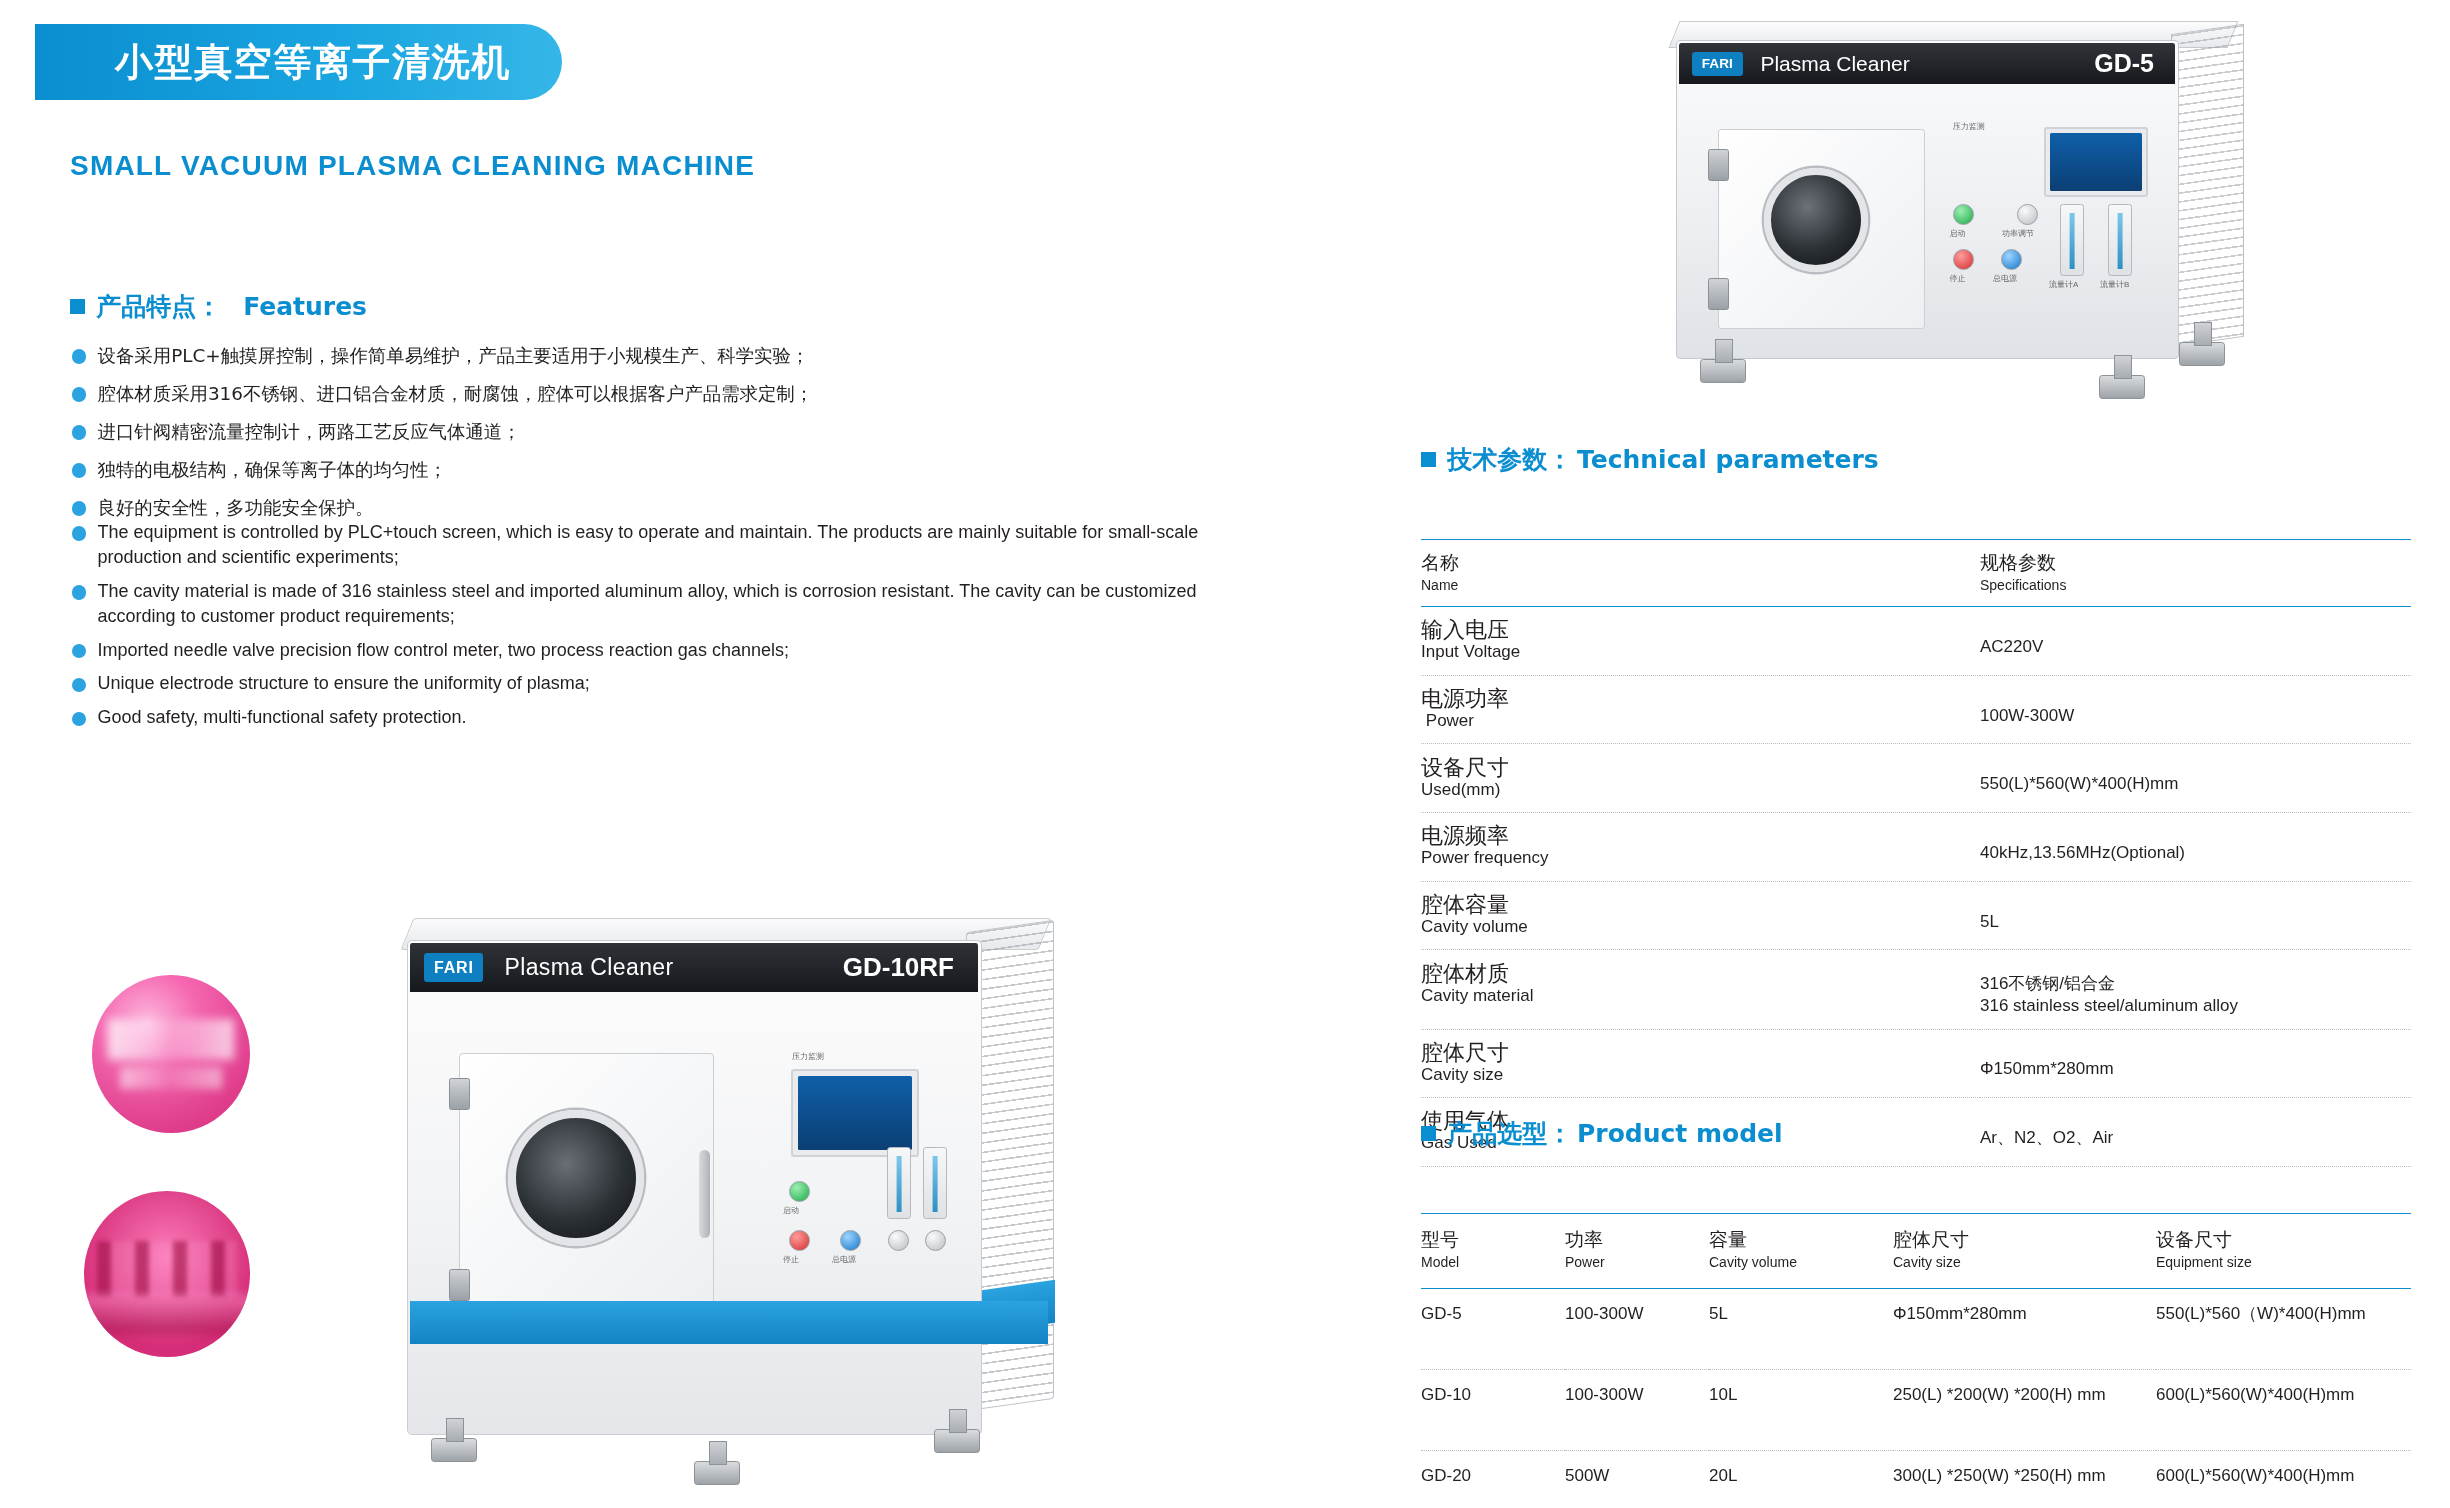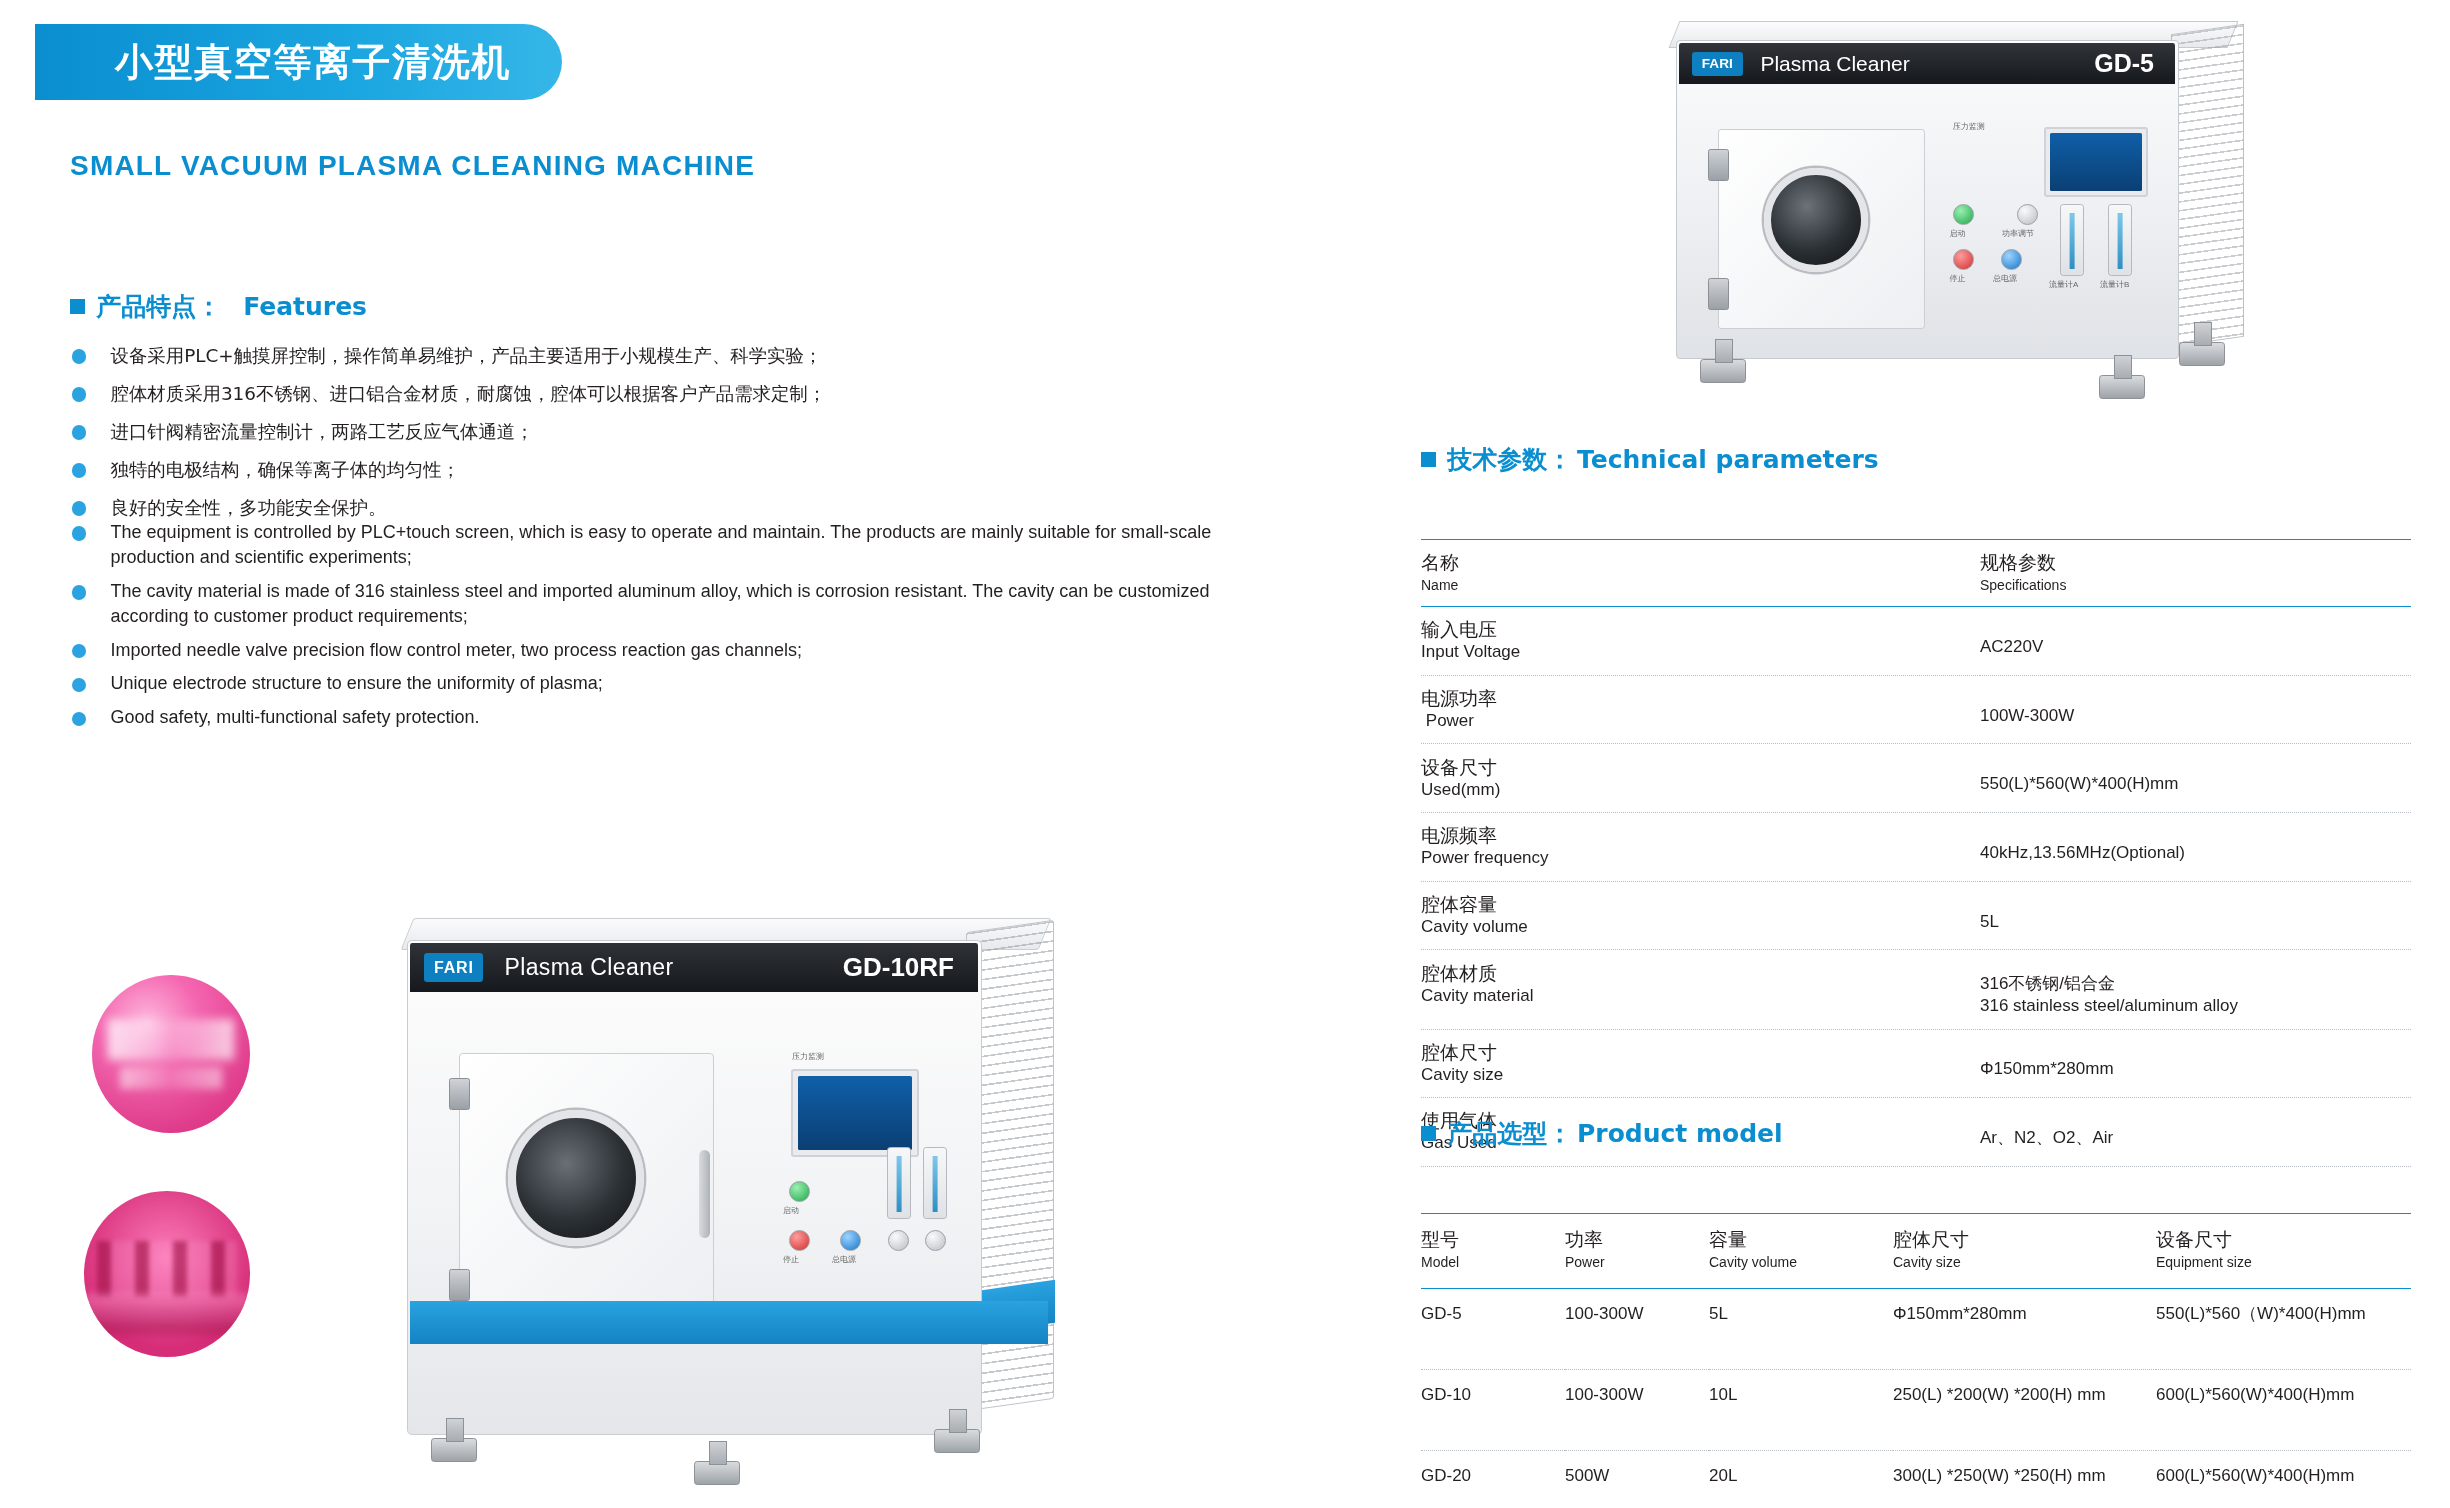--- a/index.html
+++ b/index.html
@@ -37,21 +37,21 @@
   .section-head { position:absolute; display:flex; align-items:center; }
   .sq { width:15px; height:15px; background:#0a8ed0; margin-right:11.2px; }
   .section-head .txt {
     font-size:25px; color:#0a8ed0; font-weight:bold;
     font-family:"DejaVu Sans","Liberation Sans",sans-serif;
   }
 
   #features-head { left:70px; top:290px; }
 
   .feat-list { position:absolute; left:72px; top:343px; width:1141px; }
-  .feat-item { display:flex; align-items:flex-start; margin-bottom:12px;gap:13px; }
+  .feat-item { display:flex; align-items:flex-start; margin-bottom:12px; }
   .dot {
     width:14.4px; height:14.4px; border-radius:50%;
     background:#2aa3e0; margin-top:6.4px; margin-right:11.2px; flex:0 0 14.4px;
   }
   .feat-item .t {
     font-size:18.4px; line-height:26px; color:#231f20;
     font-family:"DejaVu Sans","Liberation Sans",sans-serif;
   }
   .feat-list.en { top:520px; }
   .feat-list.en .feat-item { margin-bottom:8.8px; }
@@ -205,21 +205,21 @@
   #model-head { left:1421px; top:1117px; }
 
   
   table { border-collapse:collapse; }
   .tbl { position:absolute; font-family:"DejaVu Sans","Liberation Sans",sans-serif;margin-top:28px; }
   .tbl .hdr td {
     border-top:1.6px solid #0a8ed0; border-bottom:1.6px solid #0a8ed0;
     padding:11.2px 0 9.6px 0; vertical-align:top;
   }
   .tbl td { padding:11.2px 0; vertical-align:top; }
-  .cn-l { font-size:19px; color:#231f20; line-height:23px;
+  .cn-l { font-size:22px; color:#231f20; line-height:23px;
           font-family:"DejaVu Sans","Liberation Sans",sans-serif; }
   .en-l { font-size:17px; color:#231f20; line-height:22.3px; font-family:"Liberation Sans",sans-serif; }
   .hdr .cn-l { font-size:19px; }
   .hdr .en-l { font-size:14px; }
   .dotrow td { border-bottom:1.6px dotted #b9bec4; padding:0; height:0; }
 
   #tech-table { left:1421px; top:511px; width:990px; }
   #tech-table col.c1 { width:559px; }
   #tech-table .val { font-size:17px; color:#231f20; padding-top:17.6px; }
 

